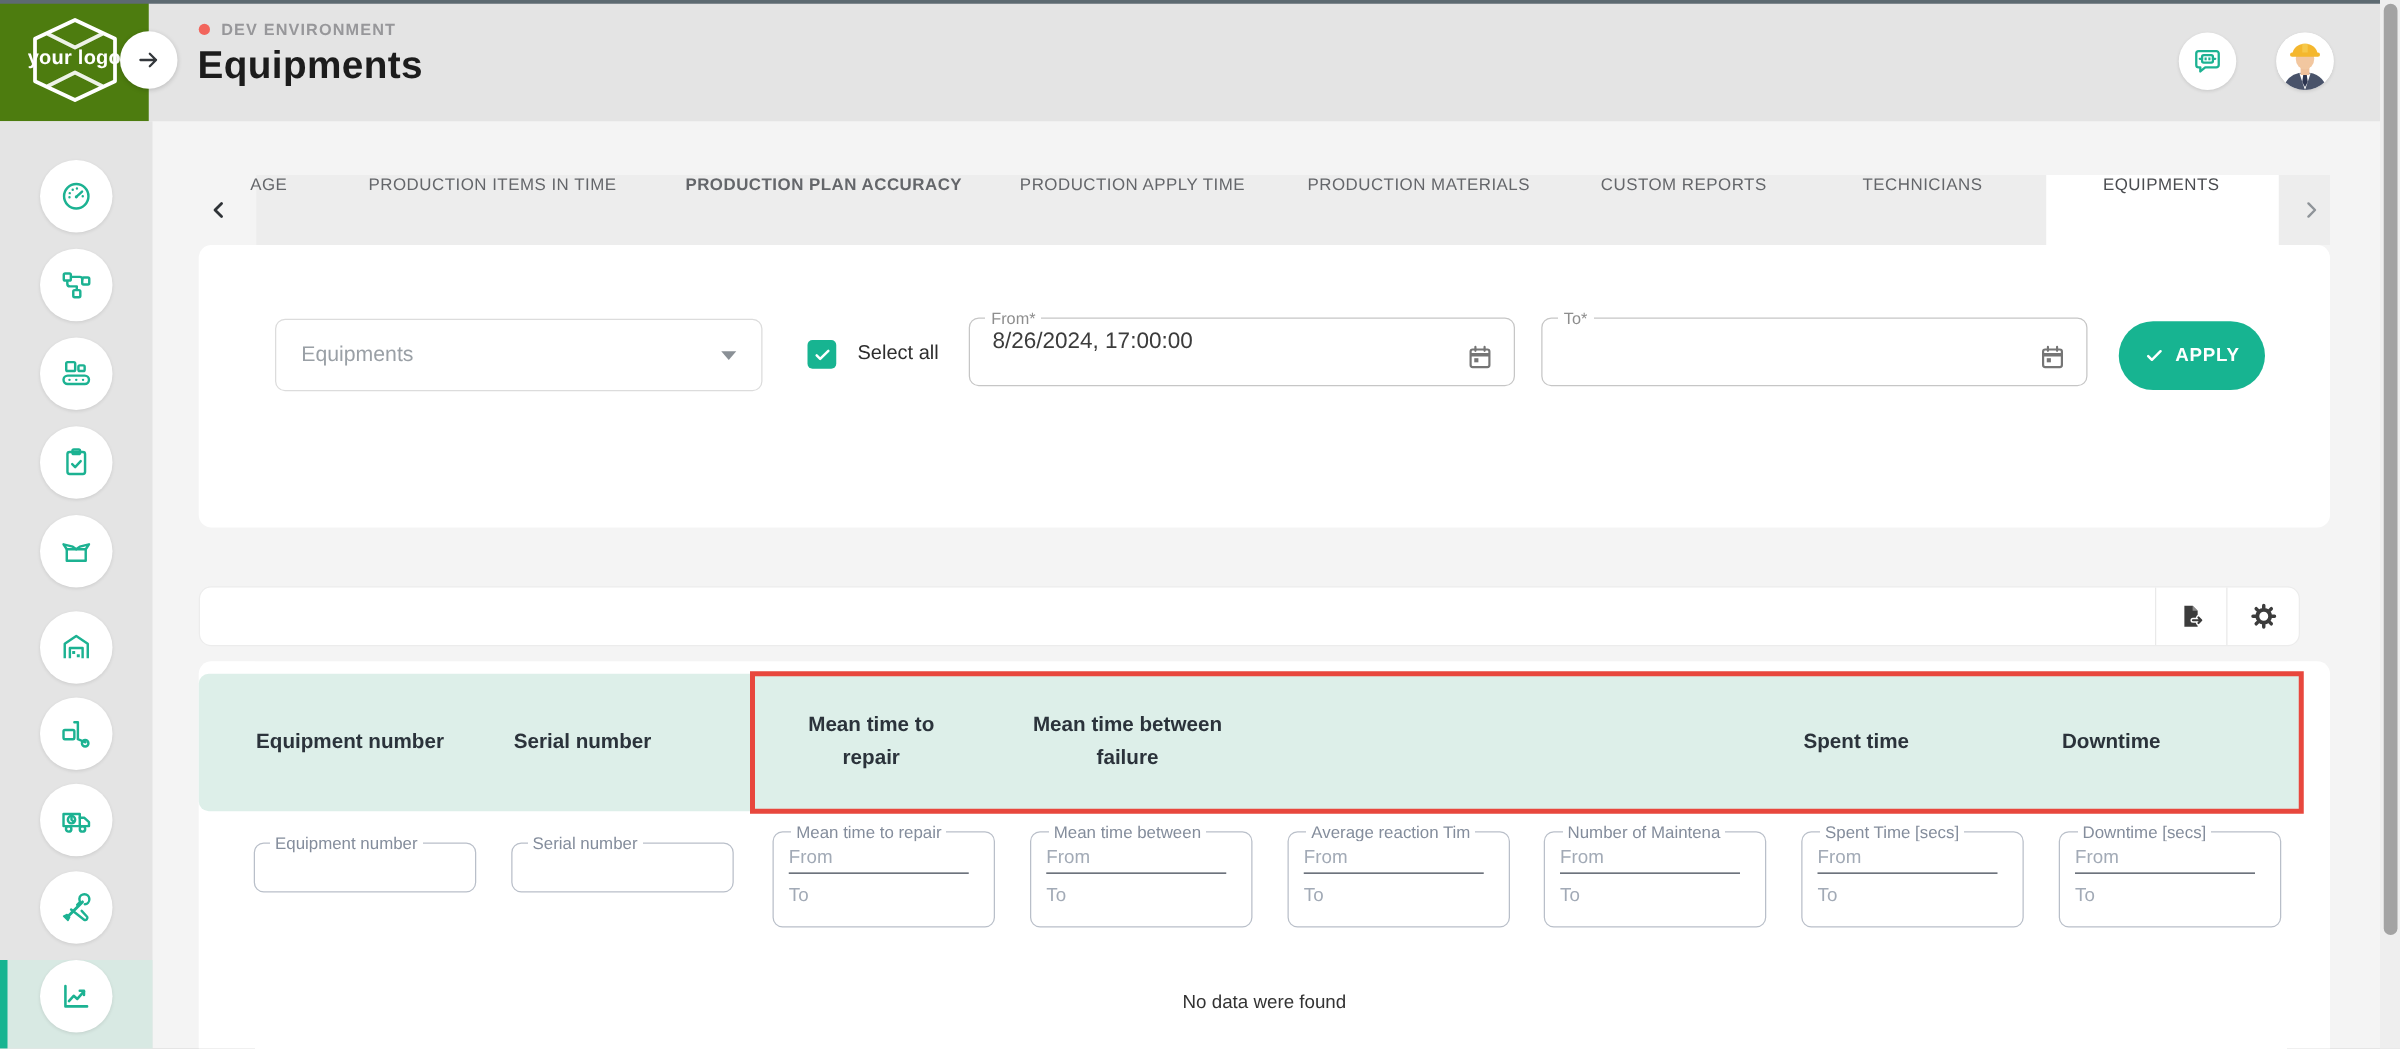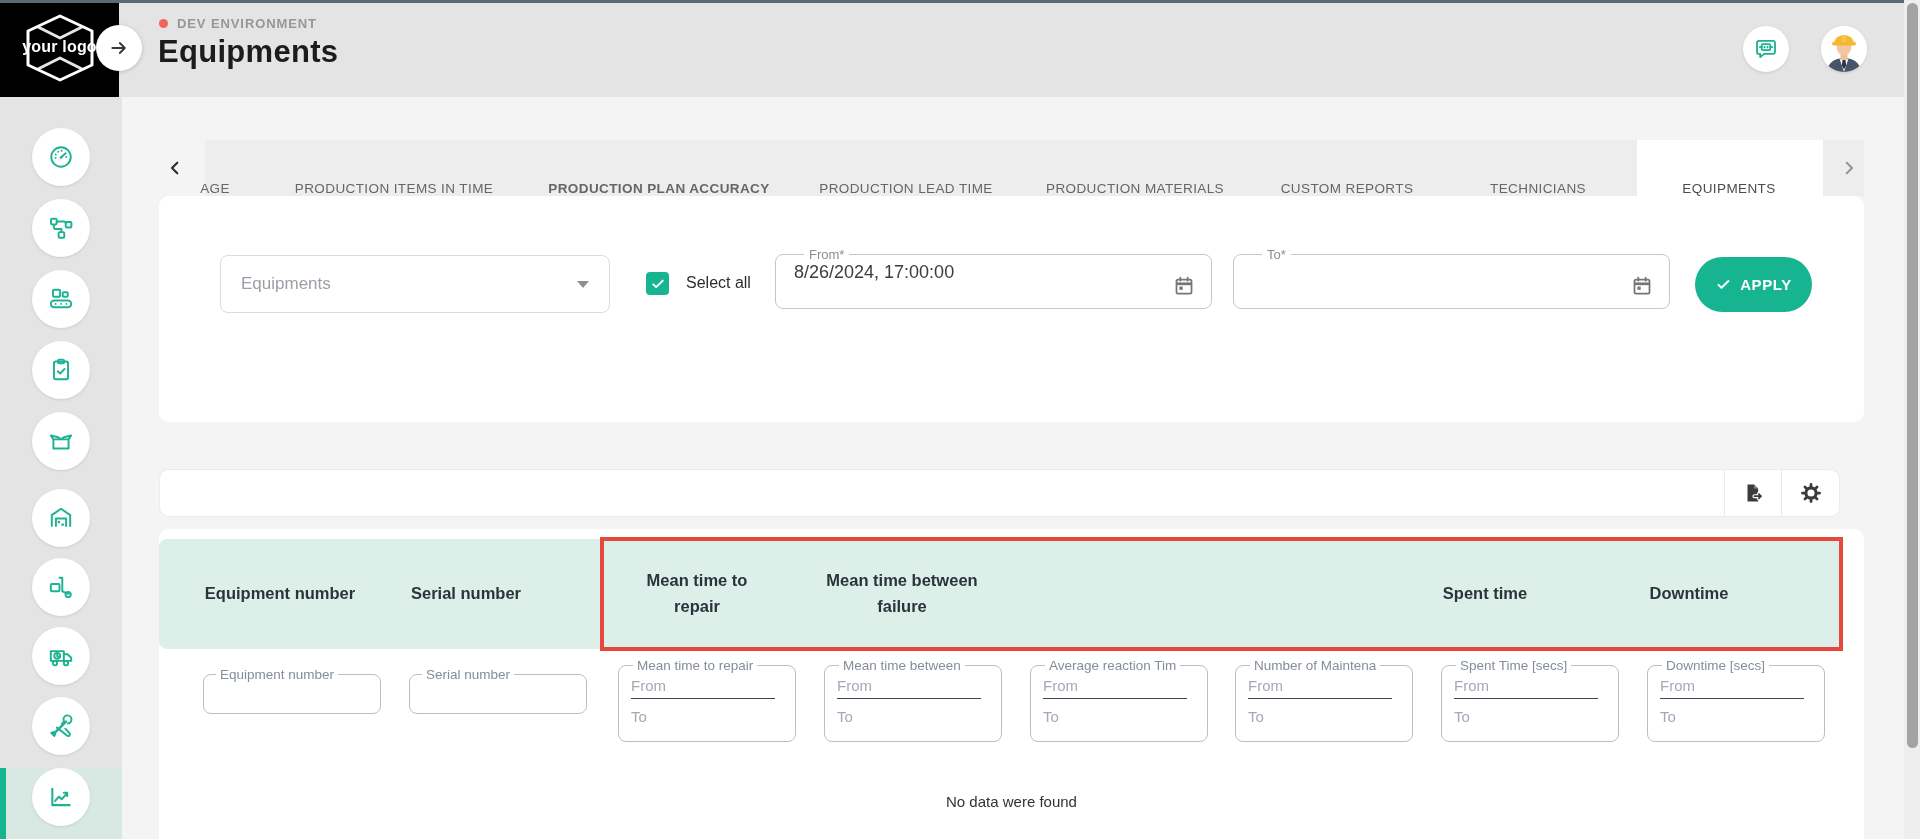--- a/index.html
+++ b/index.html
@@ -4,53 +4,53 @@
 <style>
   html,body{margin:0;padding:0;background:#cfcfcf;}
   *{box-sizing:border-box;font-family:"Liberation Sans",sans-serif;}
   .screen{position:relative;width:1920px;height:839px;background:#f4f4f4;overflow:hidden;}
 
   
   .topline{position:absolute;left:0;top:0;width:1920px;height:3px;background:#5d6a71;z-index:40;}
 
   
   .header{position:absolute;left:0;top:0;width:1920px;height:97px;background:#e4e4e4;}
-  .logo-block{position:absolute;left:0;top:0;width:119px;height:97px;background:#000000;color:#fff;}
+  .logo-block{position:absolute;left:0;top:0;width:119px;height:97px;background:#4d7c0f;color:#fff;}
   .logo-block svg{position:absolute;left:14px;top:13px;}
   .logo-text{position:absolute;left:0;top:38px;width:119px;text-align:center;font-size:16px;font-weight:700;color:#fff;letter-spacing:.2px;}
   .toggle-btn{position:absolute;left:96px;top:25px;width:46px;height:46px;border-radius:50%;background:#fff;box-shadow:0 1px 4px rgba(0,0,0,.18);display:flex;align-items:center;justify-content:center;cursor:pointer;z-index:5;}
   .env-row{position:absolute;left:159px;top:16px;display:flex;align-items:center;gap:9px;}
   .env-dot{width:9px;height:9px;border-radius:50%;background:#f2655c;}
   .env-label{font-size:13px;font-weight:700;color:#97979a;letter-spacing:.9px;}
   .page-title{position:absolute;left:158px;top:34px;font-size:31px;font-weight:700;color:#1c1c1c;letter-spacing:.3px;}
   .circle-btn{position:absolute;width:46px;height:46px;border-radius:50%;background:#fff;box-shadow:0 1px 3px rgba(0,0,0,.12);display:flex;align-items:center;justify-content:center;cursor:pointer;}
 
   
   .sidebar{position:absolute;left:0;top:97px;width:122px;height:742px;background:#e4e4e4;}
   .sb-item{position:absolute;left:32px;width:58px;height:58px;border-radius:50%;background:#fff;box-shadow:0 1px 3px rgba(0,0,0,.10);display:flex;align-items:center;justify-content:center;cursor:pointer;z-index:2;}
   .sb-active-bg{position:absolute;left:0;top:671px;width:122px;height:71px;background:#d8e9e3;}
   .sb-active-bar{position:absolute;left:0;top:671px;width:6px;height:71px;background:#17b491;}
 
   
   .tabstrip{position:absolute;left:205px;top:140px;width:1659px;height:56px;background:#ededed;}
-  .tab{position:absolute;top:140px;height:56px;display:flex;align-items:flex-end;transform:translateX(-50%);font-size:13.5px;color:#64666a;letter-spacing:.4px;white-space:nowrap;cursor:pointer;z-index:3;}
+  .tab{position:absolute;top:140px;height:56px;display:flex;align-items:flex-start;transform:translateX(-50%);font-size:13.5px;color:#64666a;letter-spacing:.4px;white-space:nowrap;cursor:pointer;z-index:3;}
   .tab-active-bg{position:absolute;left:1637px;top:140px;width:186px;height:56px;background:#fff;z-index:2;}
   .tab-chevron{position:absolute;top:156px;width:24px;height:24px;display:flex;align-items:center;justify-content:center;cursor:pointer;z-index:4;}
 
   
   .card1{position:absolute;left:159px;top:196px;width:1705px;height:226px;background:#fff;border-radius:10px;}
   fieldset.group{position:absolute;left:31px;top:18px;width:1648px;height:186px;border:1px solid #e3e3e3;border-radius:8px;margin:0;padding:0;}
   fieldset.group>legend{margin-left:20px;padding:0 8px;font-size:16px;font-weight:700;color:#1d1d1d;}
   .select{position:absolute;left:61px;top:59px;width:390px;height:58px;border:1px solid #dcdcdc;border-radius:8px;display:flex;align-items:center;padding:0 20px;cursor:pointer;}
   .select-value{font-size:17px;color:#9aa0a6;flex:1;}
   .caret{width:0;height:0;border-left:6px solid transparent;border-right:6px solid transparent;border-top:7px solid #8a9096;}
   .checkbox{position:absolute;left:487px;top:76px;width:23px;height:23px;border-radius:4px;background:#17b491;display:flex;align-items:center;justify-content:center;cursor:pointer;}
   .cb-label{position:absolute;left:527px;top:78px;font-size:16px;color:#2e2e2e;cursor:default;}
   fieldset.datebox{position:absolute;top:51px;width:437px;height:62px;border:1px solid #c6c6c6;border-radius:8px;margin:0;padding:0;}
-  fieldset.datebox>legend{margin-left:28px;padding:0 5px;font-size:13px;color:#8d8d8d;}
+  fieldset.datebox>legend{margin-left:12px;padding:0 5px;font-size:13px;color:#8d8d8d;}
   .date-input{border:none;outline:none;background:transparent;font-size:18px;color:#3c3c3c;margin:-1px 0 0 16px;width:330px;}
   .cal-btn{position:absolute;right:12px;top:9px;width:30px;height:30px;display:flex;align-items:center;justify-content:center;cursor:pointer;background:transparent;border:none;padding:0;}
   .apply-btn{position:absolute;left:1536px;top:61px;width:117px;height:55px;border-radius:28px;background:#17b491;border:none;display:flex;align-items:center;justify-content:center;gap:8px;color:#fff;font-size:15px;font-weight:700;letter-spacing:.6px;cursor:pointer;}
 
   
   .toolbar{position:absolute;left:159px;top:469px;width:1681px;height:48px;background:#fff;border:1px solid #ececec;border-radius:10px;}
   .tool-cell{position:absolute;top:0;height:46px;border-left:1px solid #e9e9e9;display:flex;align-items:center;justify-content:center;cursor:pointer;}
 
   
   .tablecard{position:absolute;left:159px;top:529px;width:1705px;height:310px;background:#fff;border-radius:10px 10px 0 0;}
@@ -220,21 +220,21 @@
   <div class="tab" style="left:215px;">
       <span>AGE</span>
     </div>
   <div class="tab" style="left:394px;">
       <span>PRODUCTION ITEMS IN TIME</span>
     </div>
   <div class="tab" style="left:659px;font-weight:bold;">
       <span>PRODUCTION PLAN ACCURACY</span>
     </div>
   <div class="tab" style="left:906px;">
-      <span>PRODUCTION LEAD TIME</span>
+      <span>PRODUCTION APPLY TIME</span>
     </div>
   <div class="tab" style="left:1135px;">
       <span>PRODUCTION MATERIALS</span>
     </div>
   <div class="tab" style="left:1347px;">
       <span>CUSTOM REPORTS</span>
     </div>
   <div class="tab" style="left:1538px;">
       <span>TECHNICIANS</span>
     </div>

